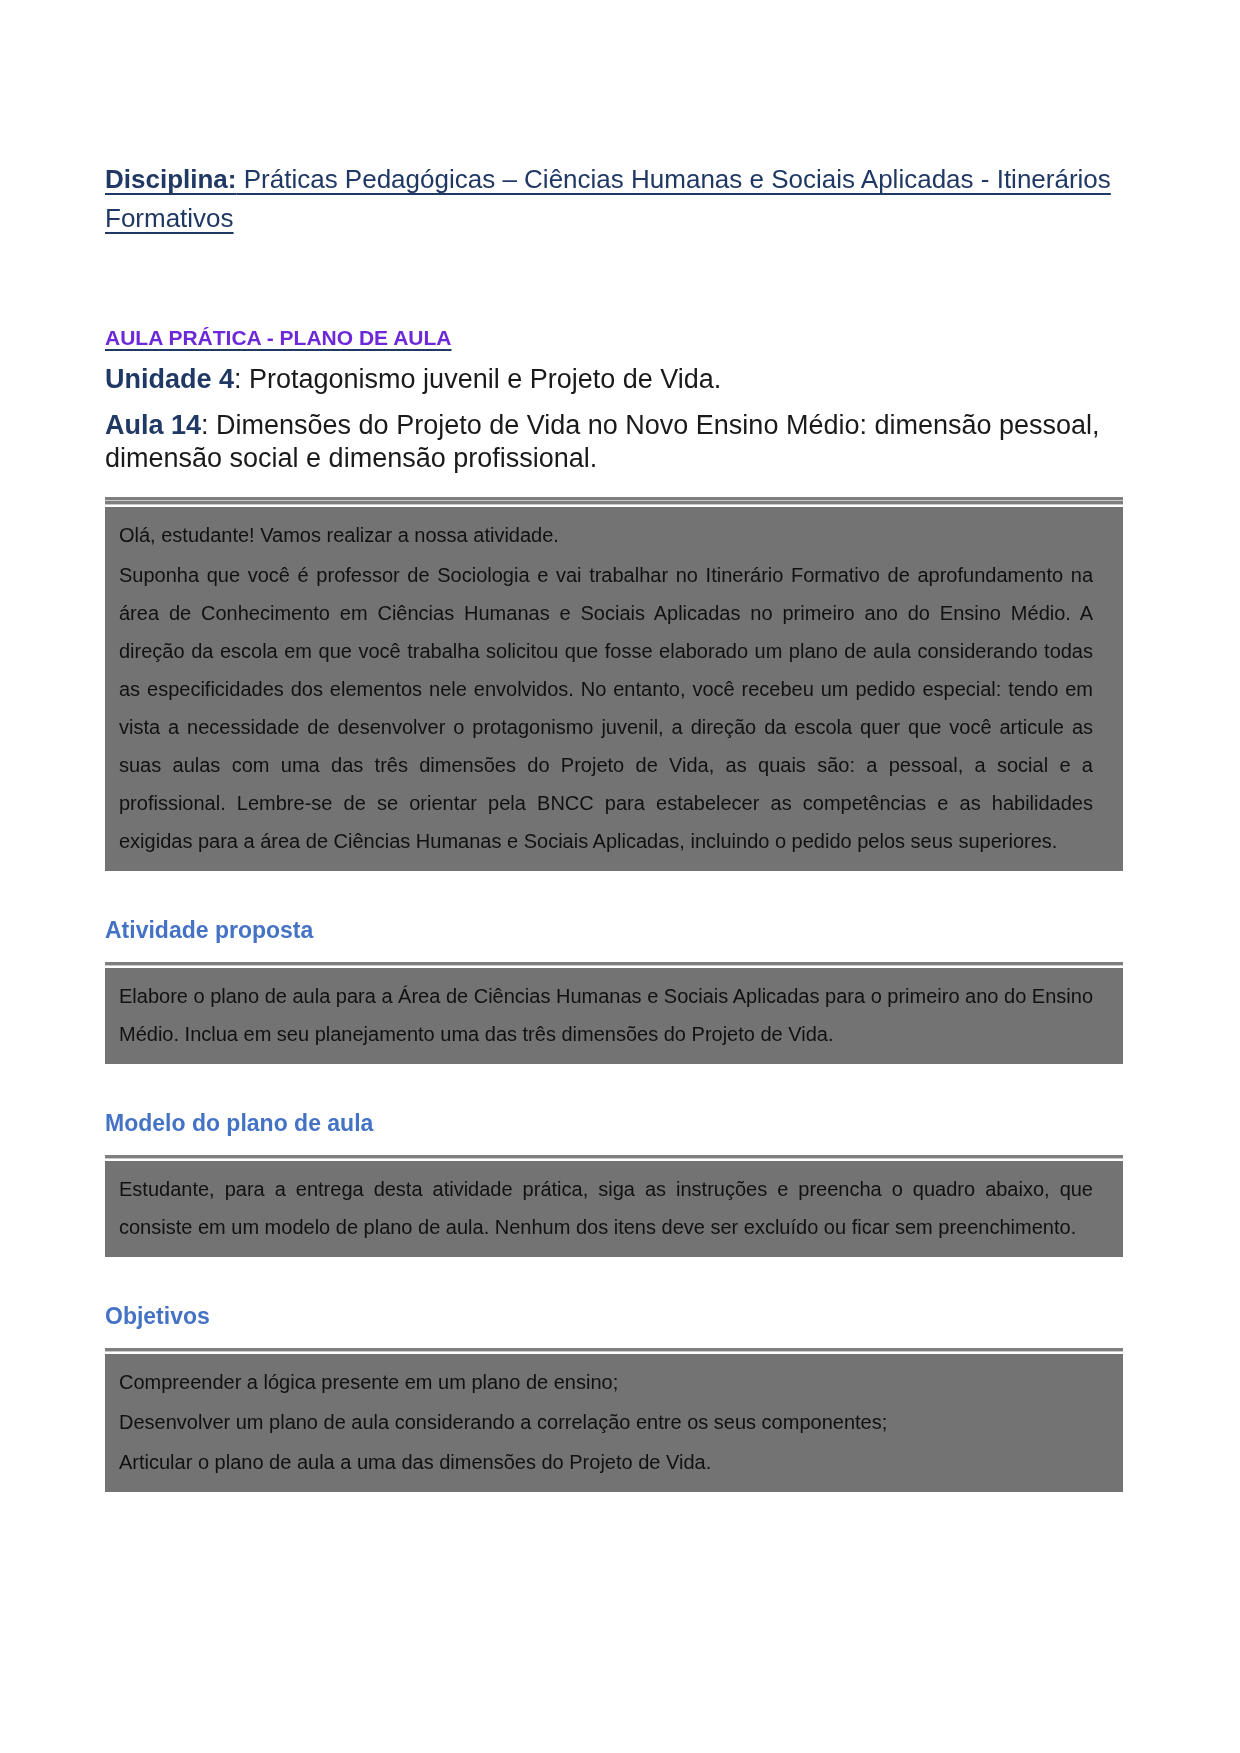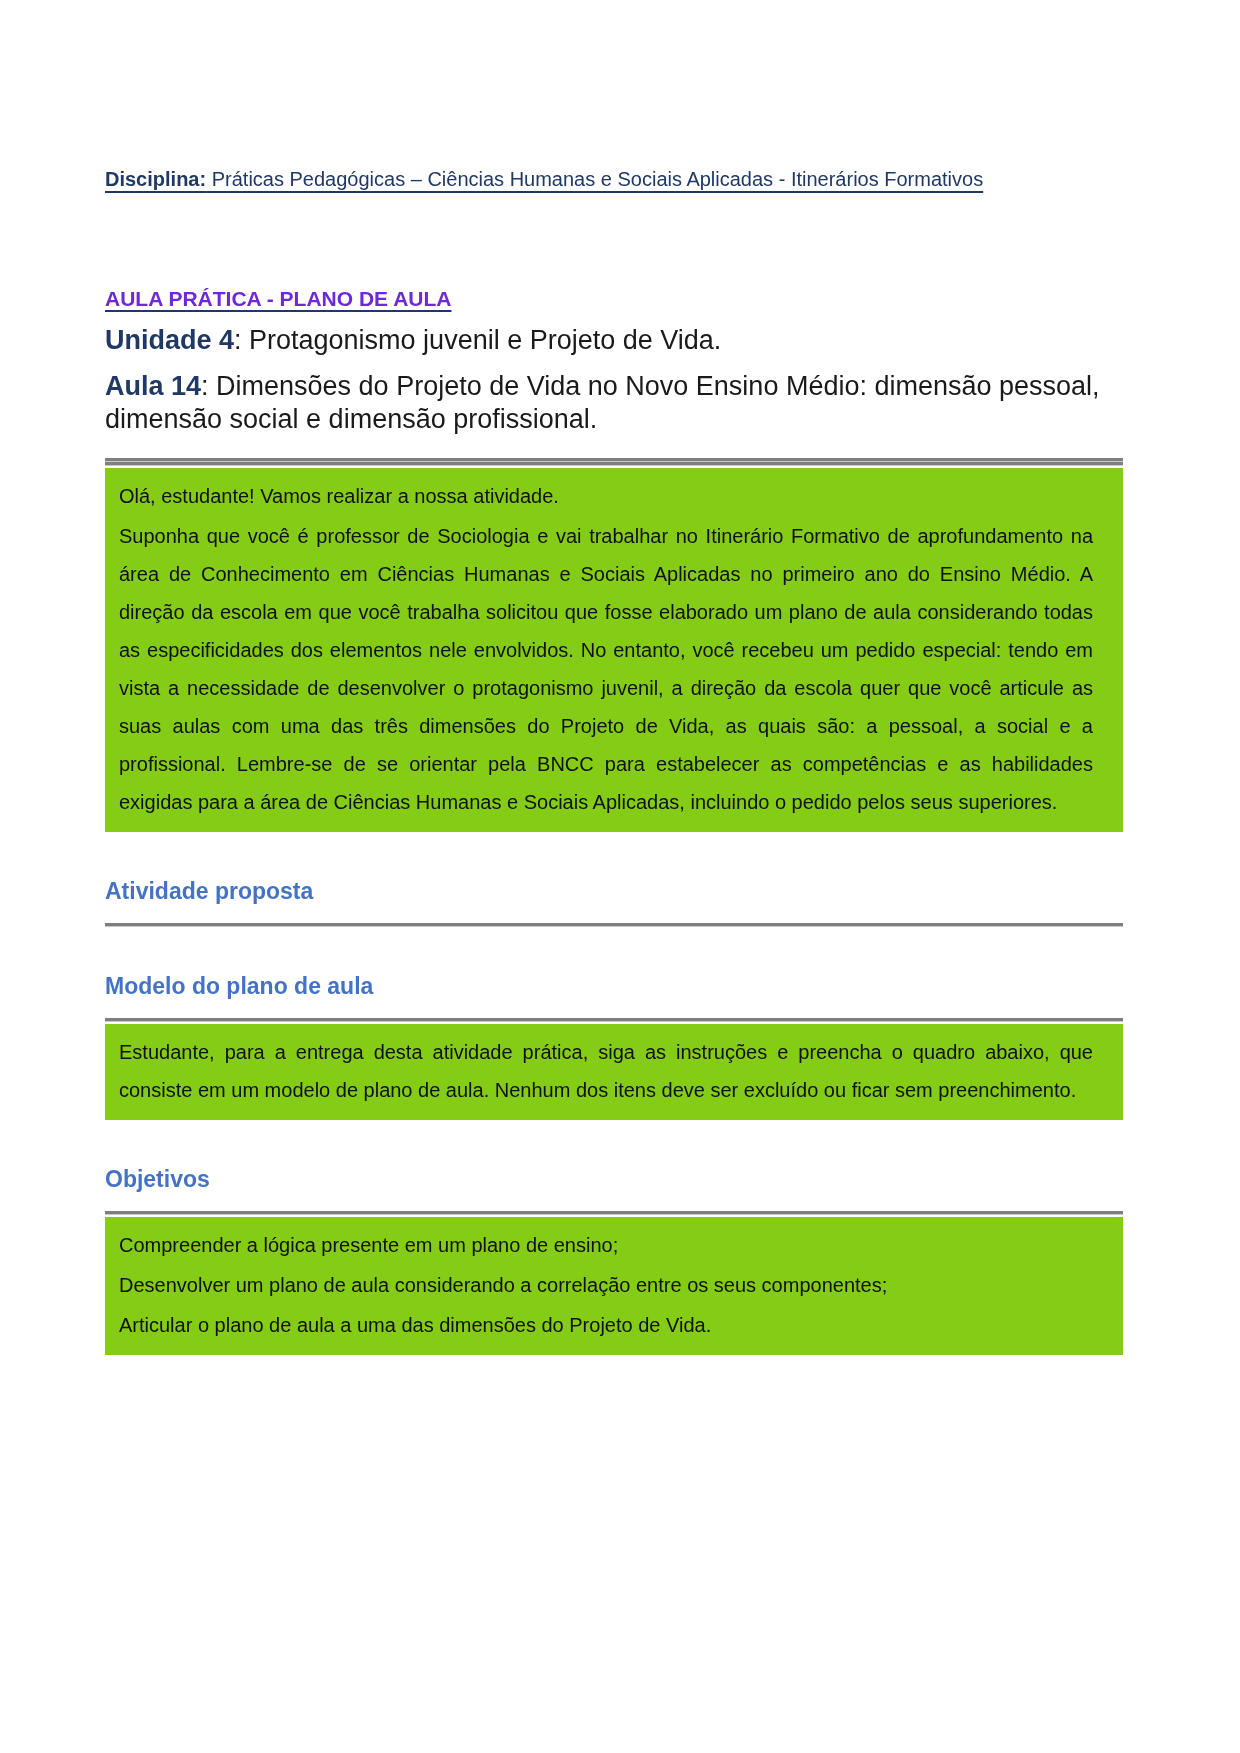--- a/index.html
+++ b/index.html
@@ -17,21 +17,21 @@
   }
   .content {
     position: absolute;
     left: 105px;
     top: 0;
     width: 1018px;
   }
   
   .doc-title {
     margin-top: 160px;
-    font-size: 20px;
+    font-size: 26px;
     line-height: 39px;
     color: #1F3864;
     text-decoration: underline;
     text-decoration-color: #1F3864;
     text-underline-offset: 5px;
     font-weight: 400;
   }
   .doc-title .label {
     font-weight: 700;
   }
@@ -68,21 +68,21 @@
   .section h2 {
     margin: 46px 0 18px 0;
     font-size: 23px;
     font-weight: 700;
     color: #4472C4;
   }
   .section .rule.panel-rule {
     margin-bottom: 2px;
   }
   .panel {
-    background: #84cc16;
+    background: #737373;
     padding: 9px 30px 11px 14px;
     font-size: 20px;
     line-height: 38px;
     color: #111111;
   }
   .panel p {
     margin: 0;
   }
   .panel p + p {
     margin-top: 2px;
@@ -110,20 +110,23 @@
     <div class="rule panel-rule"></div>
     <div class="panel">
       <p>Olá, estudante! Vamos realizar a nossa atividade.</p>
       <p class="justify">Suponha que você é professor de Sociologia e vai trabalhar no Itinerário Formativo de aprofundamento na área de Conhecimento em Ciências Humanas e Sociais Aplicadas no primeiro ano do Ensino Médio. A direção da escola em que você trabalha solicitou que fosse elaborado um plano de aula considerando todas as especificidades dos elementos nele envolvidos. No entanto, você recebeu um pedido especial: tendo em vista a necessidade de desenvolver o protagonismo juvenil, a direção da escola quer que você articule as suas aulas com uma das três dimensões do Projeto de Vida, as quais são: a pessoal, a social e a profissional. Lembre-se de se orientar pela BNCC para estabelecer as competências e as habilidades exigidas para a área de Ciências Humanas e Sociais Aplicadas, incluindo o pedido pelos seus superiores.</p>
     </div>
   </div>
 
   <div class="section">
     <h2>Atividade proposta</h2>
     <div class="rule panel-rule"></div>
+    <div class="panel">
+      <p class="justify">Elabore o plano de aula para a Área de Ciências Humanas e Sociais Aplicadas para o primeiro ano do Ensino Médio. Inclua em seu planejamento uma das três dimensões do Projeto de Vida.</p>
+    </div>
   </div>
 
   <div class="section">
     <h2>Modelo do plano de aula</h2>
     <div class="rule panel-rule"></div>
     <div class="panel">
       <p class="justify">Estudante, para a entrega desta atividade prática, siga as instruções e preencha o quadro abaixo, que consiste em um modelo de plano de aula. Nenhum dos itens deve ser excluído ou ficar sem preenchimento.</p>
     </div>
   </div>
 

